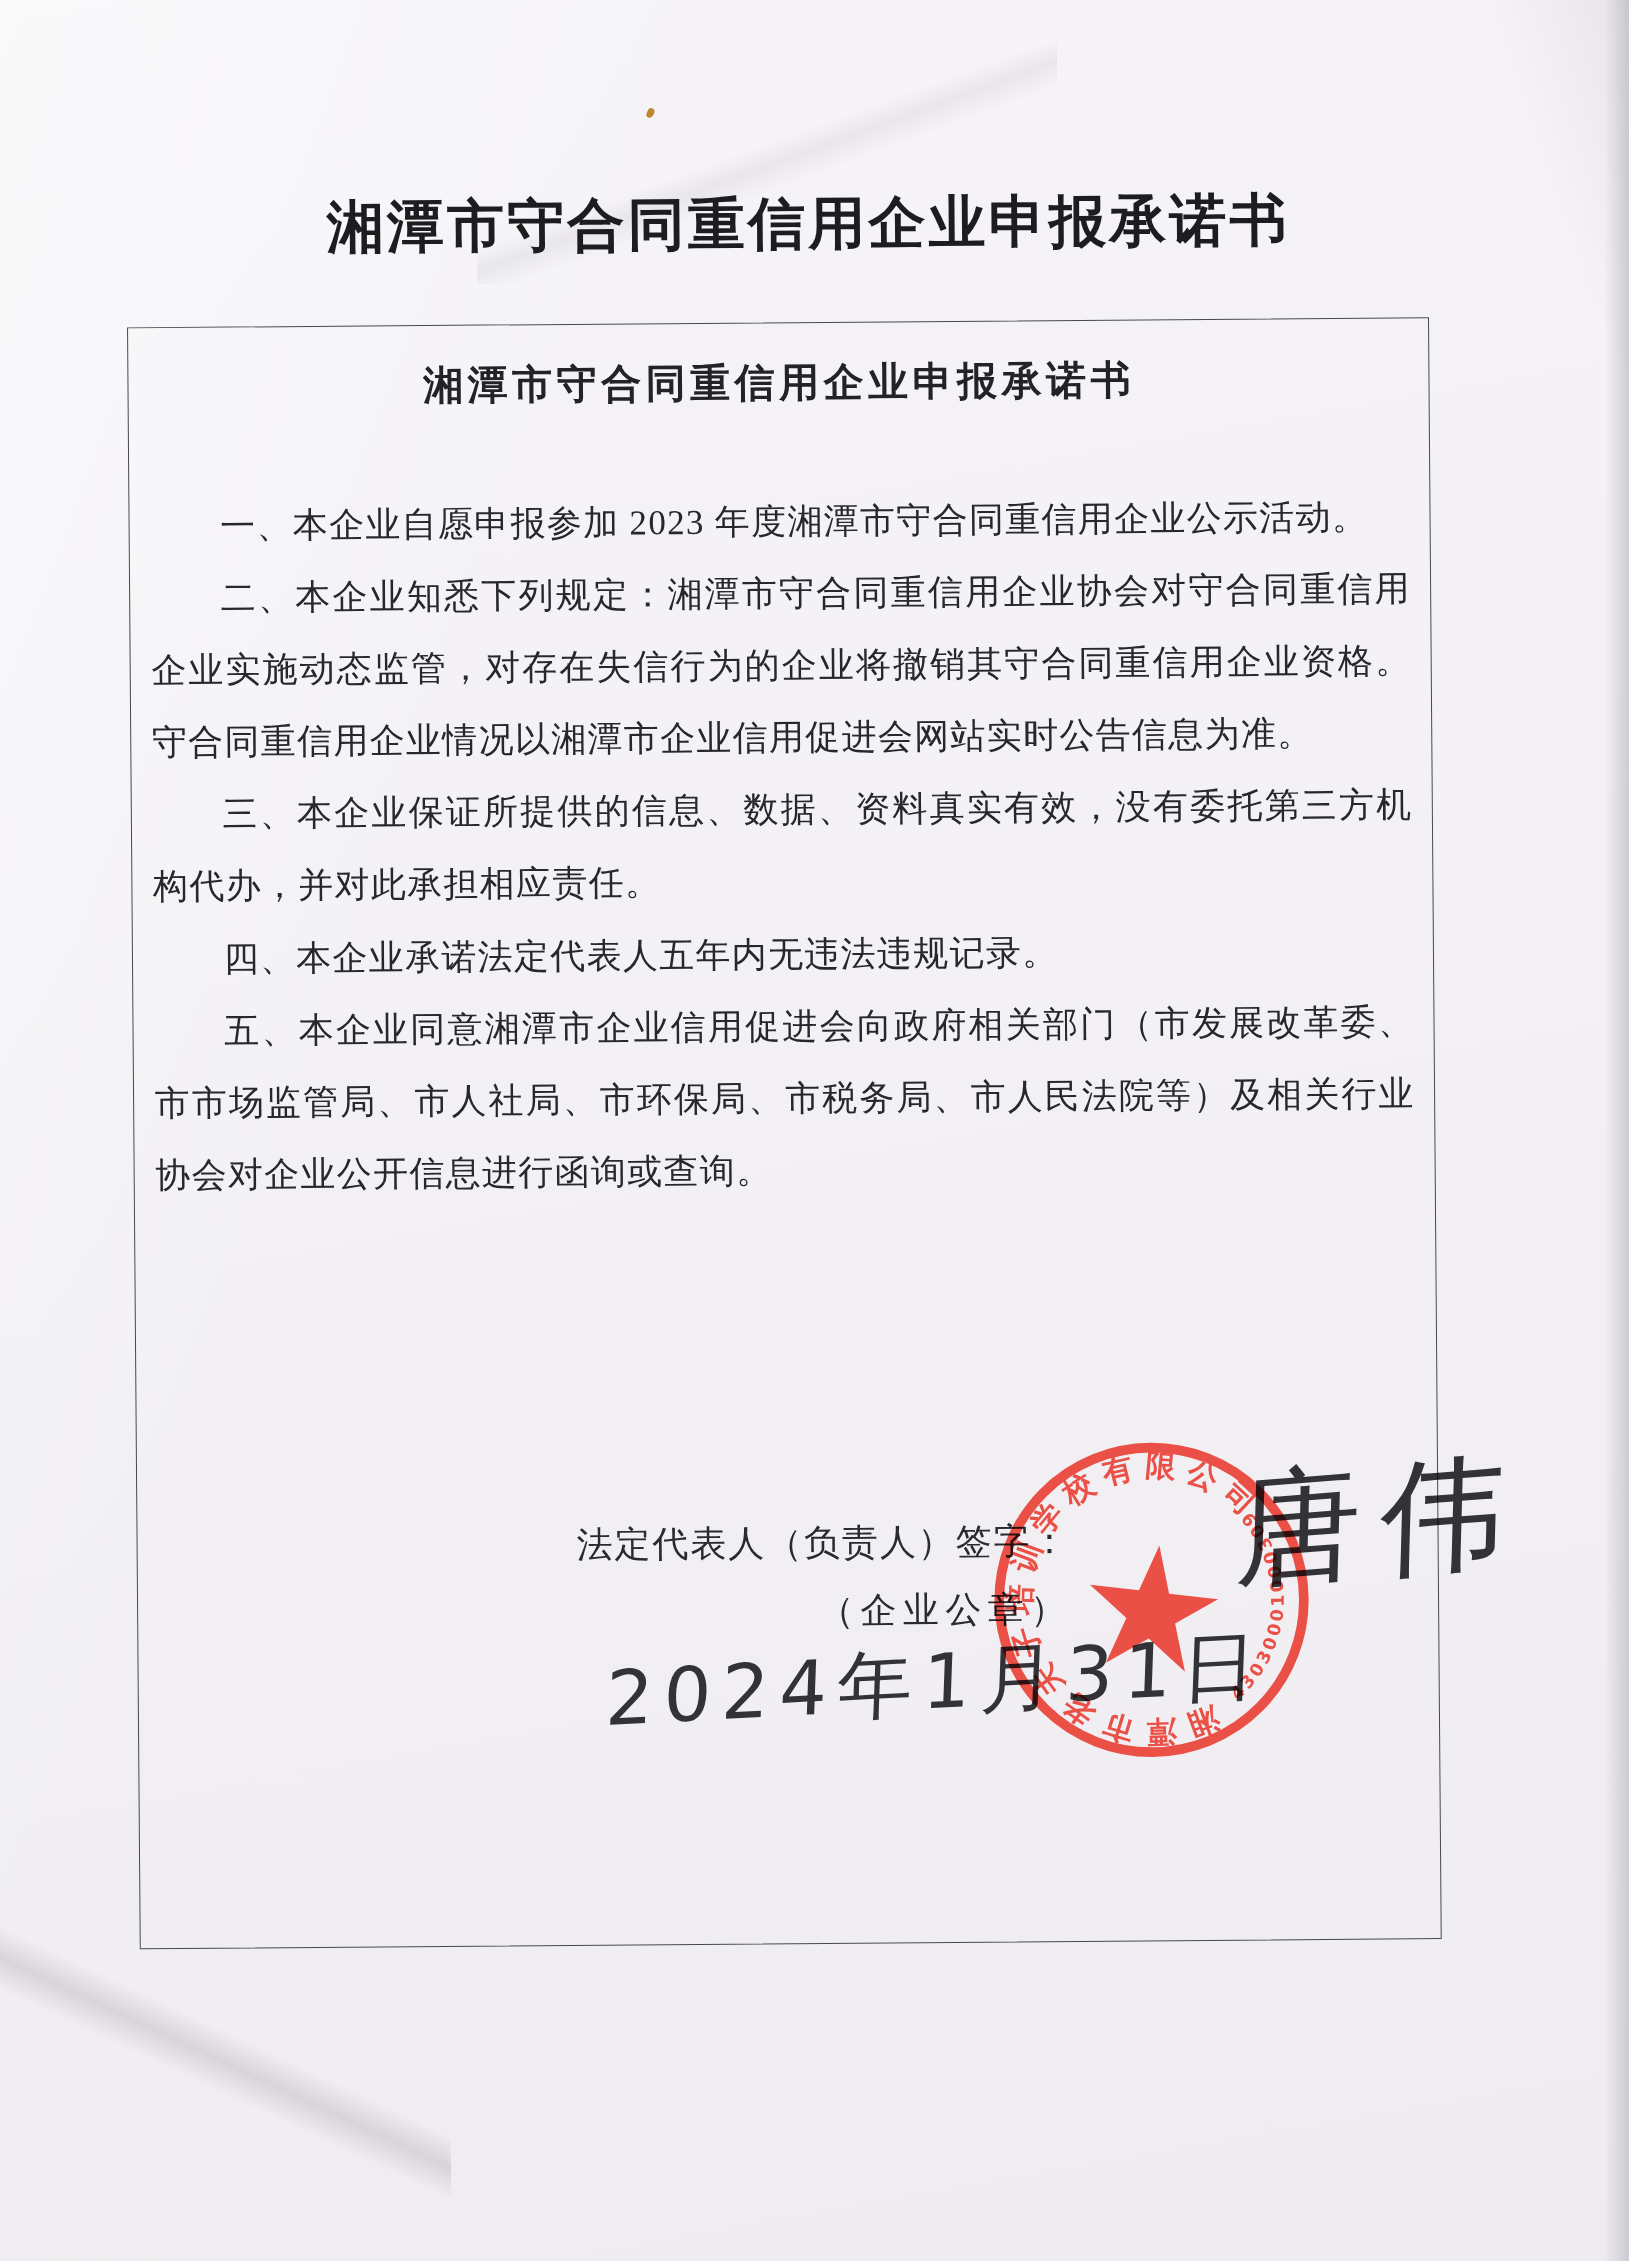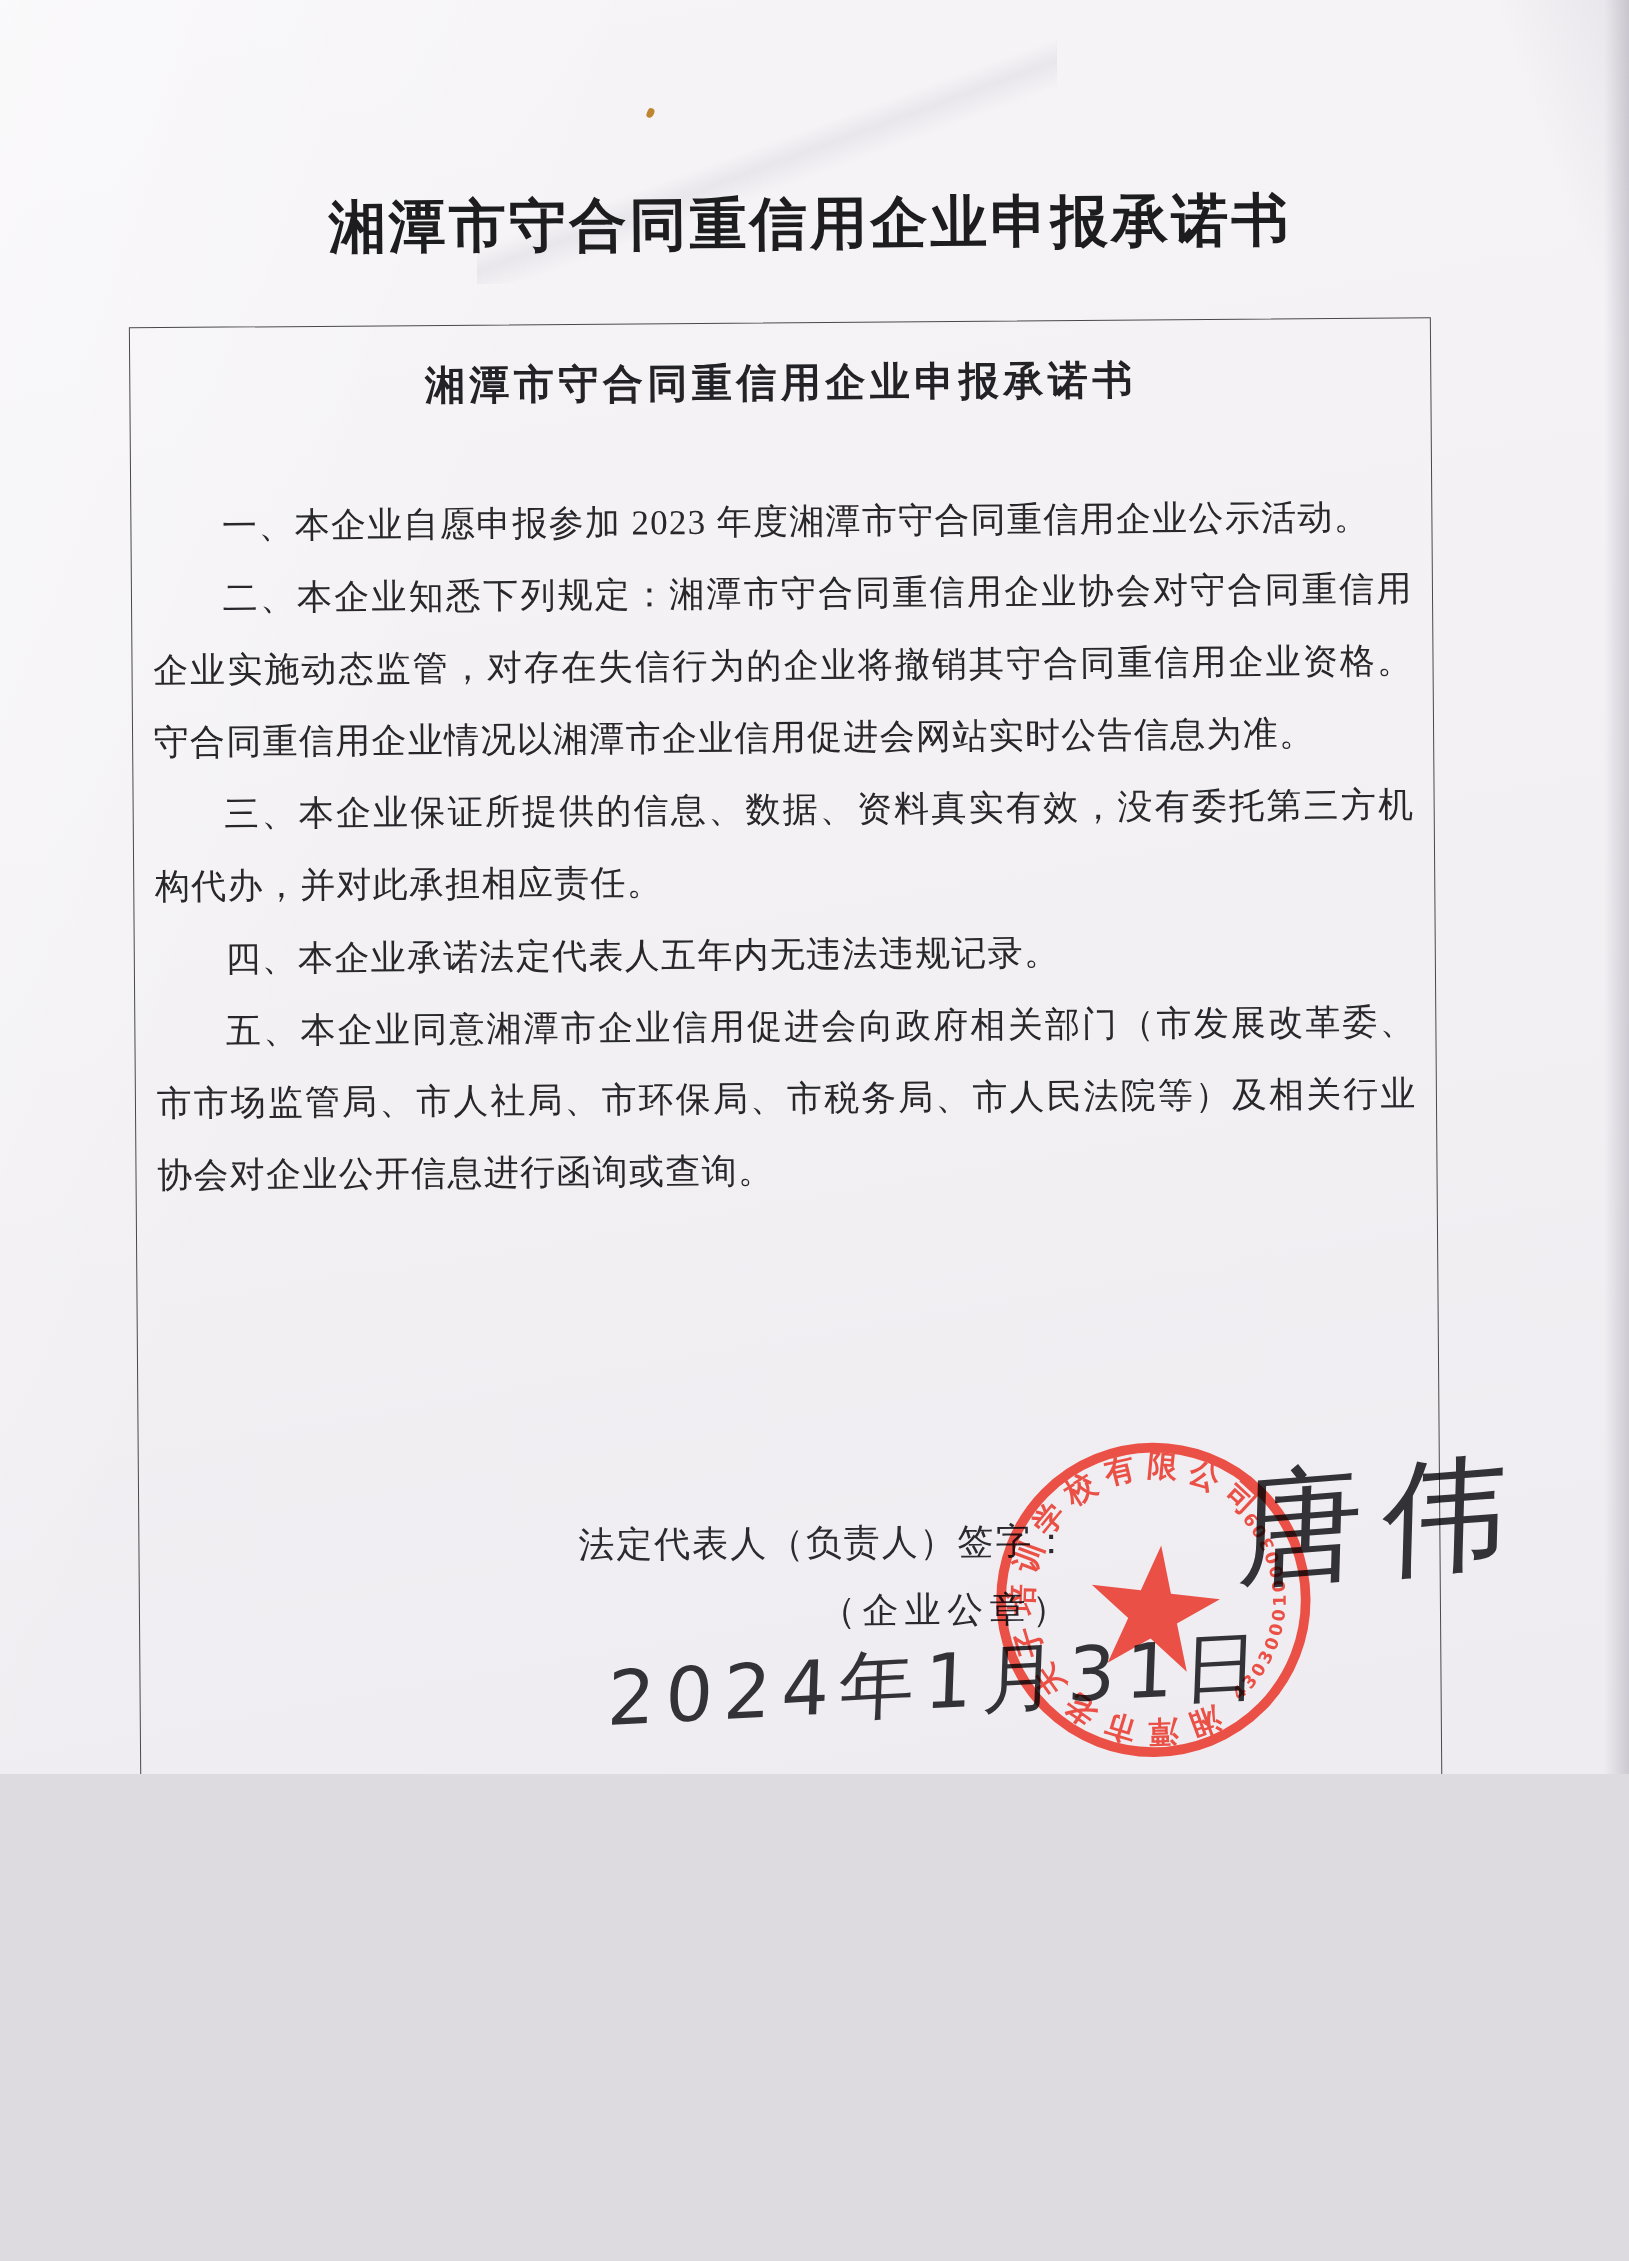--- a/index.html
+++ b/index.html
@@ -1,18 +1,18 @@
 <!DOCTYPE html>
 <html style="font-size:10.3px"><head>
 <meta charset="utf-8">
 <style>
   html,body{margin:0;padding:0;background:#dddbe0;}
   .page{
     position:relative;
-    width:1630px;height:1774px;
+    width:1630px;height:2261px;
     margin:0 auto;
     background:
       linear-gradient(110deg, rgba(255,255,255,.45) 0%, rgba(255,255,255,0) 30%),
       linear-gradient(250deg, rgba(205,200,210,.35) 0%, rgba(205,200,210,0) 6%),
       linear-gradient(170deg, #f6f4f7 0%, #f3f1f4 45%, #eeecf0 100%);
     overflow:hidden;
     font-family:"Liberation Serif","DejaVu Serif",serif;
     color:#27272b;
   }
   .tilt{position:absolute;inset:0;transform:rotate(-0.45deg);transform-origin:50% 48%;}

